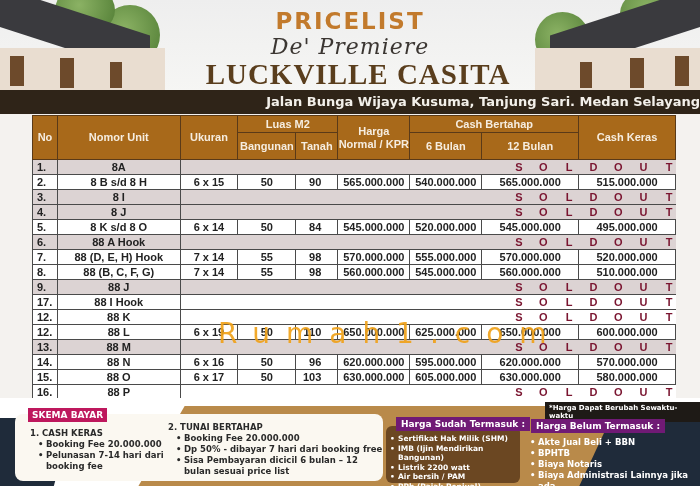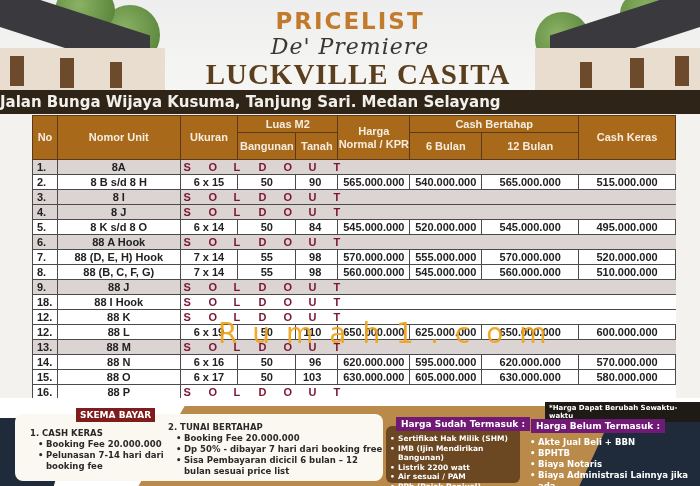--- a/index.html
+++ b/index.html
@@ -16,45 +16,45 @@
   .wall { position:absolute; background:#e9ddd0; }
   .tree { position:absolute; border-radius:50%; background:radial-gradient(circle at 40% 40%, #8bb264, #4e7a32); }
   .title1 { position:absolute; top:8px; left:0; width:700px; text-align:center;
     font-family:"DejaVu Sans", sans-serif; font-weight:bold; font-size:23px;
     letter-spacing:2px; color:#c27a2c; }
   .title2 { position:absolute; top:34px; left:0; width:700px; text-align:center;
     font-family:"DejaVu Serif", serif; font-style:italic; font-size:22px; color:#3b3632; letter-spacing:1px; }
   .title3 { position:absolute; top:58px; left:8px; width:700px; text-align:center;
     font-family:"Liberation Serif", serif; font-size:29px; color:#5a3e1d; letter-spacing:1px; font-weight:bold; }
   .address { position:absolute; top:90px; left:0; width:700px; height:24px;
-    background:#2f2418; color:#f3f0ea; font-weight:bold; font-size:15px;
-    text-align:left; line-height:24px; }
+    background:#2f2418; color:#f3f0ea; font-weight:bold; font-size:13px;
+    text-align:right; line-height:24px; }
 
   
   .tbl { position:absolute; left:32px; top:115px; width:644px; border-collapse:collapse;
     font-family:"Liberation Sans", sans-serif; font-size:11px; font-weight:bold; }
   .tbl th { background:#a8691a; color:#f6ede0; border:1px solid #5a3a18; font-size:11px; font-weight:bold; line-height:13px; }
   .tbl td { border:1px solid #4a4a4a; color:#222; height:15px; line-height:13px; padding:0 3px; text-align:center; }
   .tbl tr.sold td { background:#dcd3d3; }
   .tbl tr.sold.white td { background:#ffffff; }
   .tbl tr.avail td { background:#ffffff; }
   .tbl td.no { text-align:left; padding-left:4px; }
   .tbl td.num { text-align:right; padding-right:16px; }
-  .tbl td.soldtxt { text-align:left; color:#7a1530; letter-spacing:0; border-right:none; }
+  .tbl td.soldtxt { text-align:right; color:#7a1530; letter-spacing:0; border-right:none; }
   .soldtxt span { display:inline-block; width:25px; }
   .watermark { position:absolute; left:218px; top:317px; font-size:28px; color:#f0a21a; opacity:0.92;
     font-family:"DejaVu Sans", sans-serif; letter-spacing:16px; pointer-events:none; }
 
   
   .bottom-bg { position:absolute; left:0; top:398px; width:700px; height:88px; background:#ffffff; overflow:hidden; }
   .bg-navy-l { position:absolute; left:-20px; top:20px; width:80px; height:90px; background:#1f2b3a; transform:skewX(-15deg); }
   .bg-navy-r { position:absolute; right:-30px; top:20px; width:140px; height:90px; background:#1f2b3a; transform:skewX(-25deg); }
   .bg-gold { position:absolute; left:150px; top:8px; width:460px; height:120px; background:#b98a4a; transform:skewX(-30deg); }
   .skema { position:absolute; left:15px; top:414px; width:368px; height:67px; background:#fbf8f1; border-radius:8px; }
-  .skema-tag { position:absolute; left:28px; top:408px; background:#7f1d1d; color:#fff; font-size:9px; font-weight:bold; padding:2px 4px;margin-left:48px; }
+  .skema-tag { position:absolute; left:28px; top:408px; background:#be185d; color:#fff; font-size:9px; font-weight:bold; padding:2px 4px; }
   .sk-col { position:absolute; font-size:8.5px; color:#2a2a2a; font-weight:bold; line-height:11px; }
   .sk-col ul { list-style:none; padding-left:8px; }
   .sk-col li { position:relative; padding-left:8px; }
   .sk-col li::before { content:"\2022"; position:absolute; left:0; }
   .box-sudah { position:absolute; left:386px; top:426px; width:134px; height:57px; background:#6b4722; border-radius:6px; }
   .tag { position:absolute; background:#701a75; color:#fff; font-size:9px; font-weight:bold; padding:2px 5px; }
   .list-white { position:absolute; color:#fff; font-size:7.5px; font-weight:bold; line-height:9.5px; list-style:none; }
   .list-white li { position:relative; padding-left:8px; }
   .list-white li::before { content:"\2022"; position:absolute; left:0; }
   .note { position:absolute; left:545px; top:402px; background:#1e1a16; color:#fff; font-size:7px; font-weight:bold; padding:2px 4px; }
@@ -181,21 +181,21 @@
         <td>545.000.000</td>
         <td>560.000.000</td>
         <td>510.000.000</td>
       </tr>
       <tr class="sold">
         <td class="no">9.</td>
         <td>88 J</td>
         <td colspan="7" class="soldtxt"><span>S</span><span>O</span><span>L</span><span>D</span><span>O</span><span>U</span><span>T</span></td>
       </tr>
       <tr class="sold white">
-        <td class="no">18.</td>
+        <td class="no">17.</td>
         <td>88 I Hook</td>
         <td colspan="7" class="soldtxt"><span>S</span><span>O</span><span>L</span><span>D</span><span>O</span><span>U</span><span>T</span></td>
       </tr>
       <tr class="sold white">
         <td class="no">12.</td>
         <td>88 K</td>
         <td colspan="7" class="soldtxt"><span>S</span><span>O</span><span>L</span><span>D</span><span>O</span><span>U</span><span>T</span></td>
       </tr>
       <tr class="avail">
         <td class="no">12.</td>
@@ -266,21 +266,21 @@
     <li>Sisa Pembayaran dicicil 6 bulan – 12 bulan sesuai price list</li>
   </ul>
 </div>
 
 <div class="box-sudah"></div>
 <div class="tag" style="left:396px;top:417px;">Harga Sudah Termasuk :</div>
 <ul class="list-white" style="left:390px;top:434px;width:135px;">
   <li>Sertifikat Hak Milik (SHM)</li>
   <li>IMB (Ijin Mendirikan Bangunan)</li>
   <li>Listrik 2200 watt</li>
-  <li>Air sesuai / PAM</li>
+  <li>Air bersih / PAM</li>
   <li>PPh (Pajak Penjual)</li>
 </ul>
 
 <div class="note">*Harga Dapat Berubah Sewaktu-waktu</div>
 <div class="tag" style="left:531px;top:419px;">Harga Belum Termasuk :</div>
 <ul class="list-white list-belum" style="left:530px;top:437px;width:170px;">
   <li>Akte Jual Beli + BBN</li>
   <li>BPHTB</li>
   <li>Biaya Notaris</li>
   <li>Biaya Administrasi Lainnya jika ada</li>

